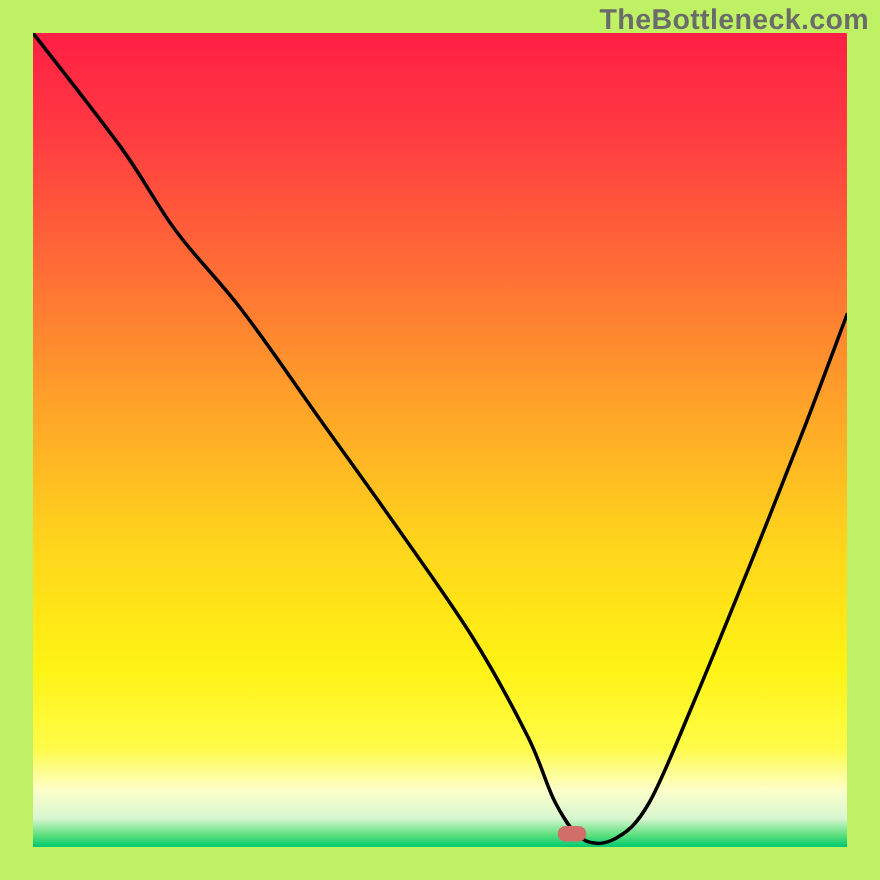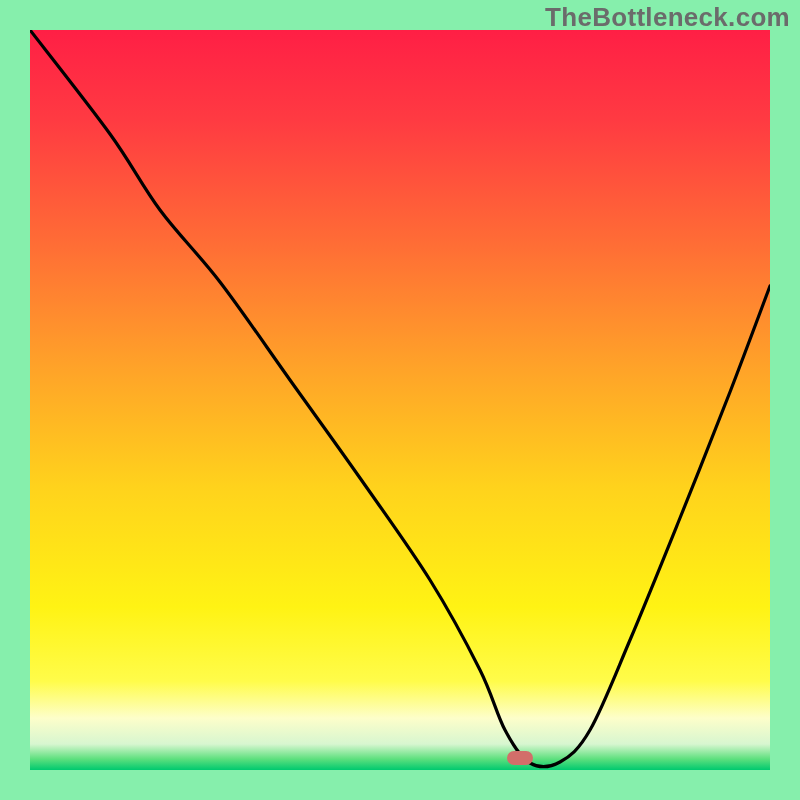--- a/index.html
+++ b/index.html
@@ -7,21 +7,21 @@
     padding: 0;
     width: 800px;
     height: 800px;
     background: #000;
     overflow: hidden;
   }
   .outer {
     position: relative;
     width: 800px;
     height: 800px;
-    background: #86efac;
+    background: #bef264;
   }
   .watermark {
     position: absolute;
     top: 2px;
     right: 10px;
     font-family: Arial, Helvetica, sans-serif;
     font-size: 26px;
     font-weight: 600;
     color: #6b6b6b;
     letter-spacing: 0.3px;

